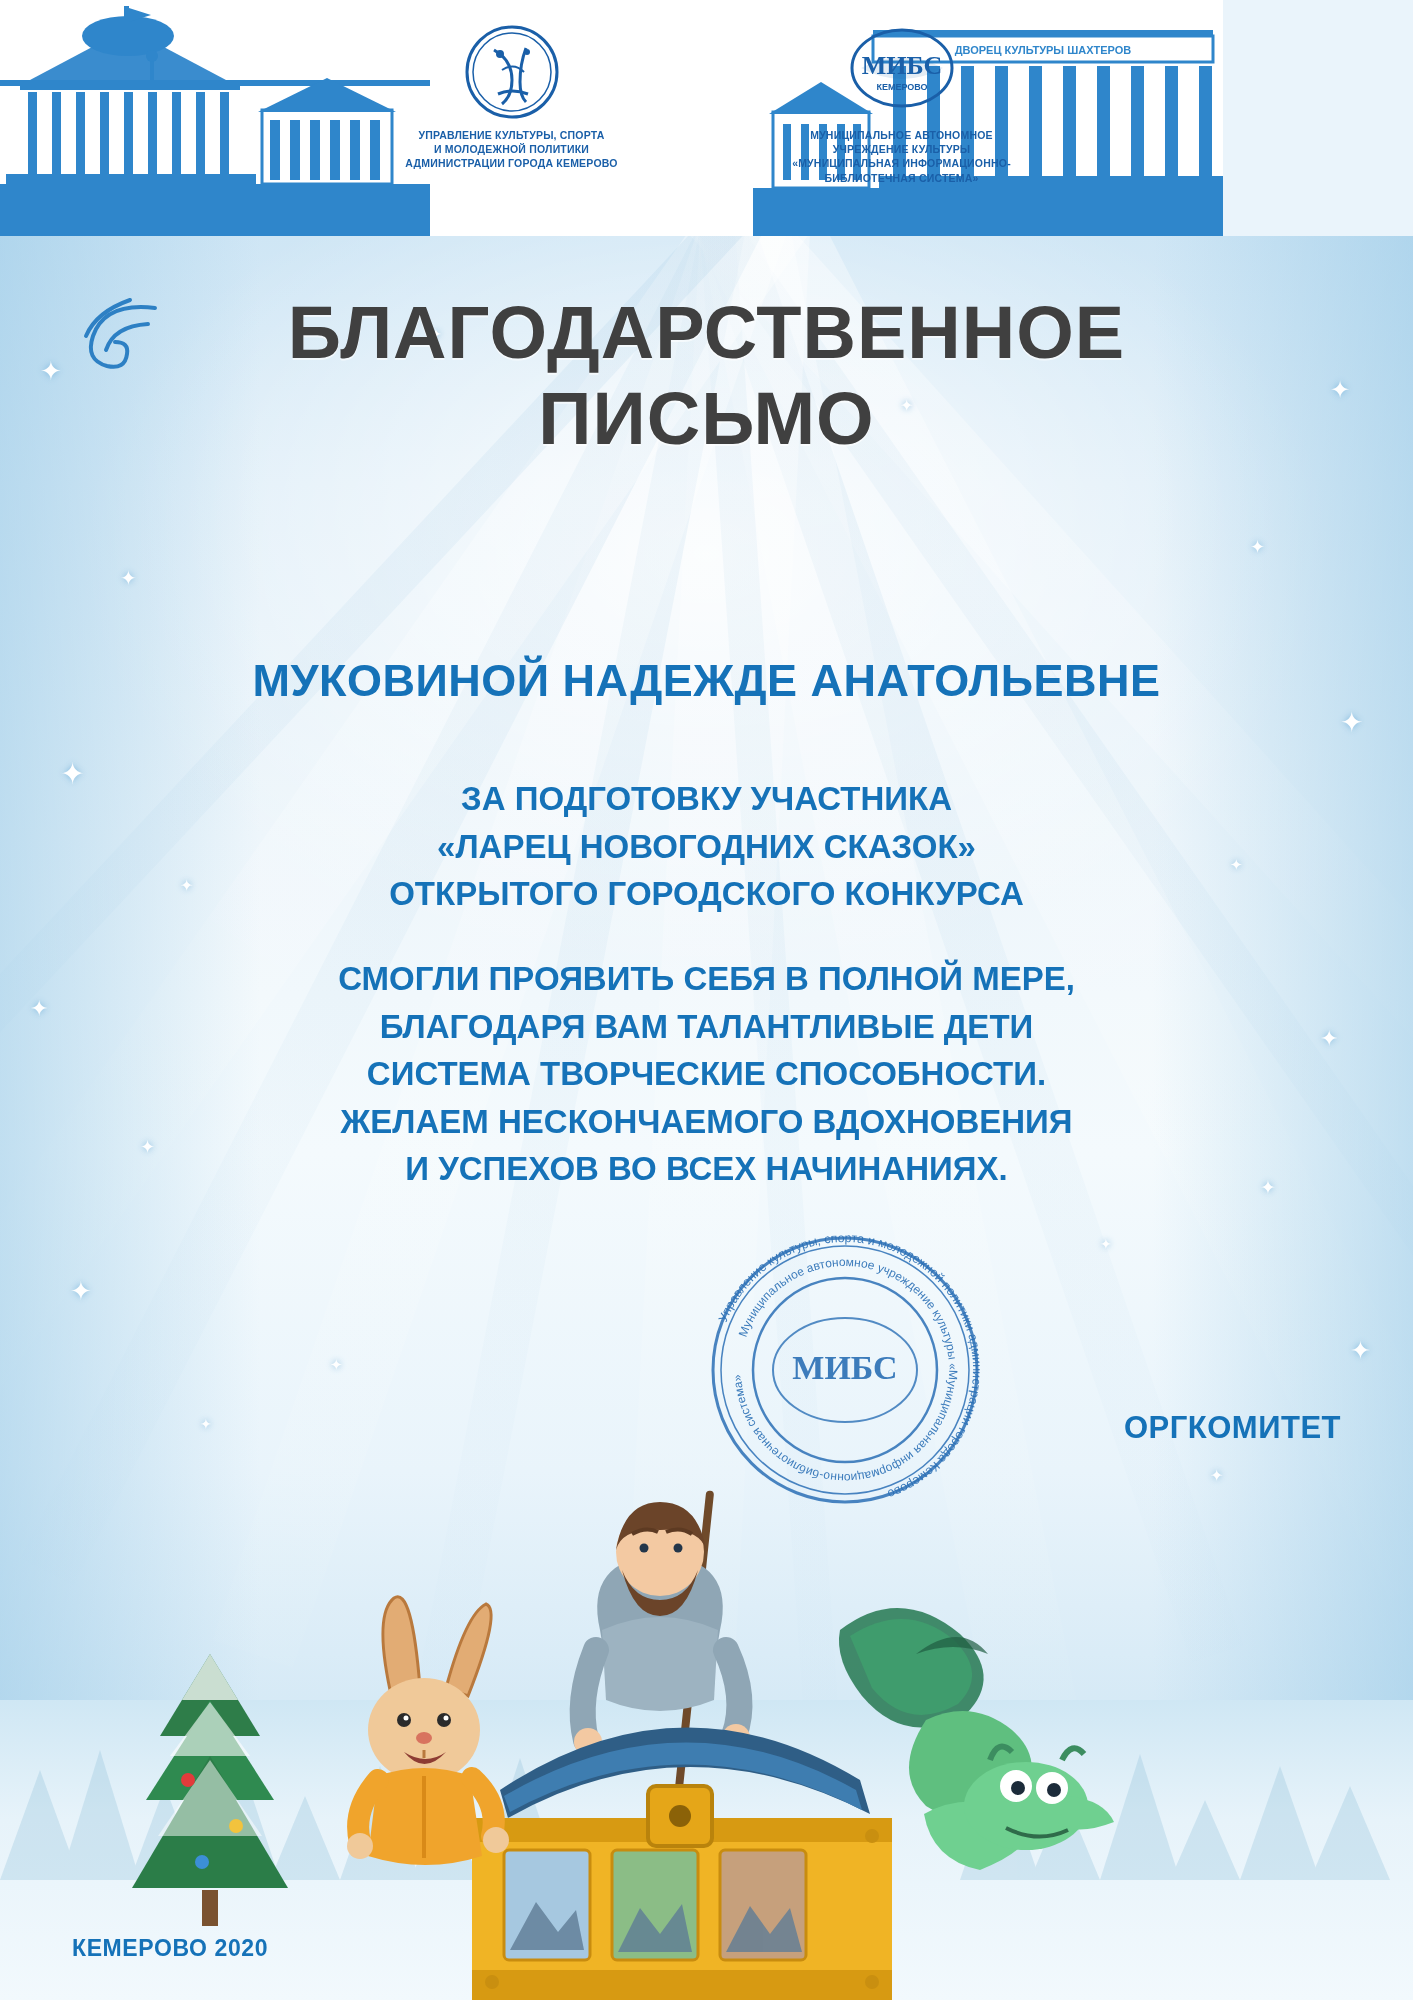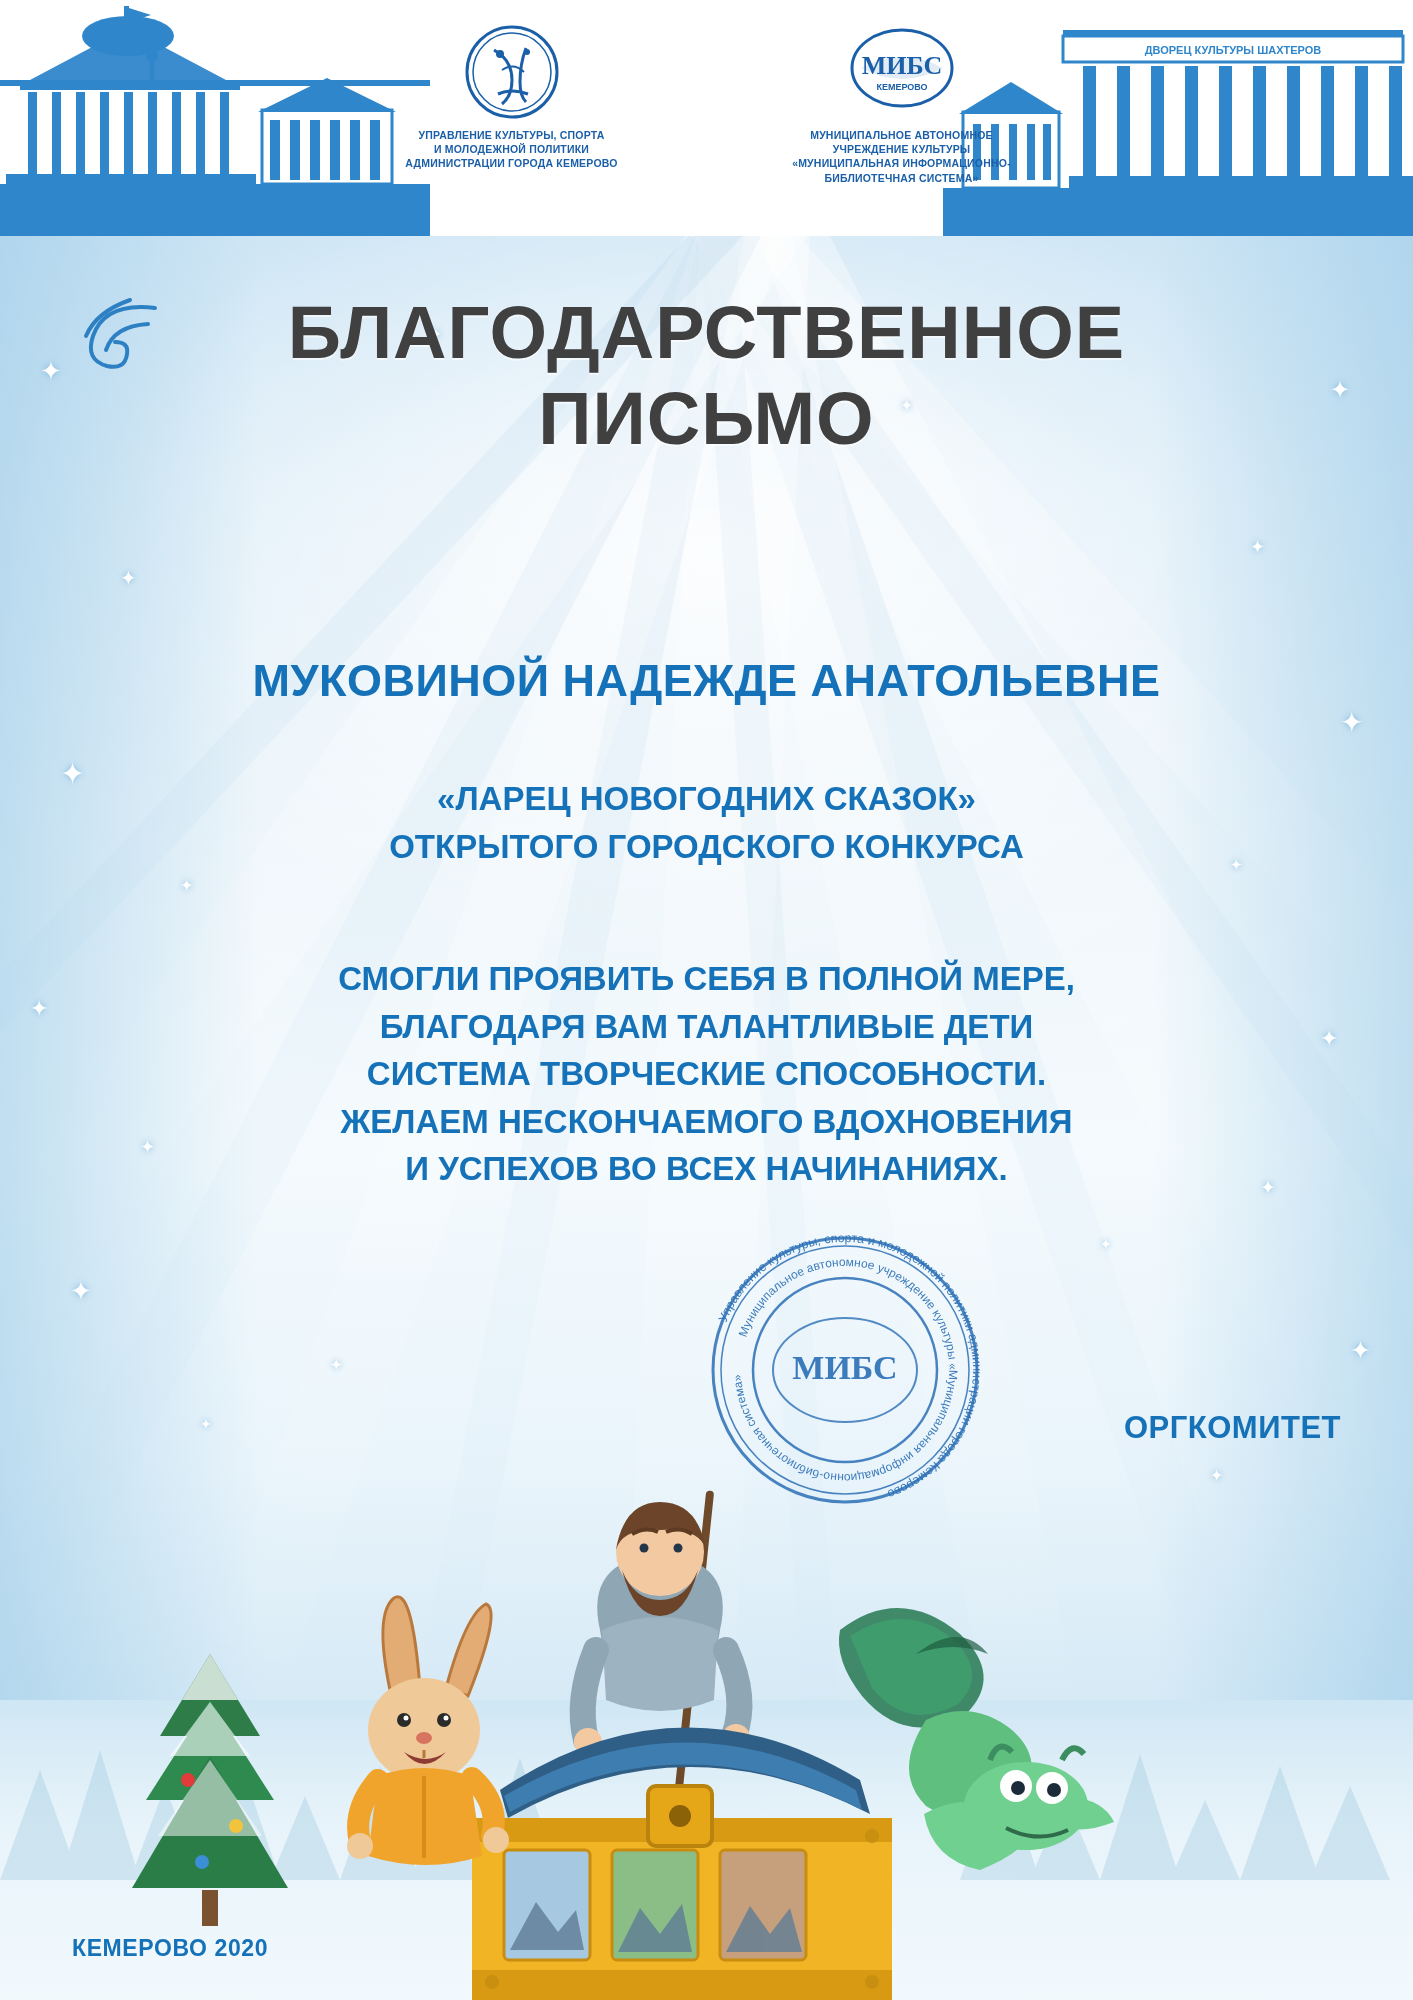--- a/index.html
+++ b/index.html
@@ -16,21 +16,21 @@
     width: 1413px;
     height: 2000px;
     overflow: hidden;
     background: #eaf4fb;
   }
 
   
   .header {
     position: absolute;
     top: 0; left: 0;
-    width: 1413px;
+    width: 1223px;
     height: 240px;
     background: #ffffff;
     overflow: hidden;
   }
   .header-skyline-left, .header-skyline-right {
     position: absolute;
     top: 0;
     height: 240px;
     opacity: 1;
   }
@@ -379,20 +379,21 @@
   </svg>
 
   <div class="title">
     <span>БЛАГОДАРСТВЕННОЕ</span>
     <span class="l2">ПИСЬМО</span>
   </div>
 
   <div class="recipient">МУКОВИНОЙ НАДЕЖДЕ АНАТОЛЬЕВНЕ</div>
 
   <div class="reason">
+    <div>ЗА ПОДГОТОВКУ УЧАСТНИКА</div>
     <div>«ЛАРЕЦ НОВОГОДНИХ СКАЗОК»</div>
     <div>ОТКРЫТОГО ГОРОДСКОГО КОНКУРСА</div>
   </div>
 
   <div class="wish">
     <div>СМОГЛИ ПРОЯВИТЬ СЕБЯ В ПОЛНОЙ МЕРЕ,</div>
     <div>БЛАГОДАРЯ ВАМ ТАЛАНТЛИВЫЕ ДЕТИ</div>
     <div>СИСТЕМА ТВОРЧЕСКИЕ СПОСОБНОСТИ.</div>
     <div>ЖЕЛАЕМ НЕСКОНЧАЕМОГО ВДОХНОВЕНИЯ</div>
     <div>И УСПЕХОВ ВО ВСЕХ НАЧИНАНИЯХ.</div>

